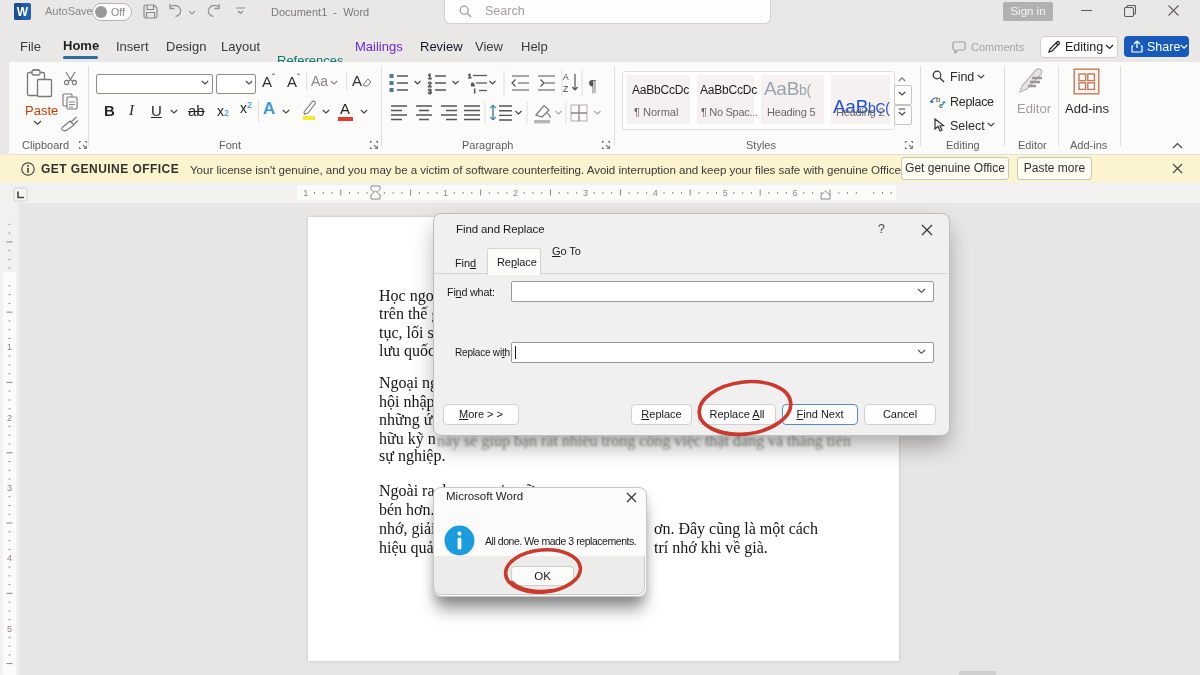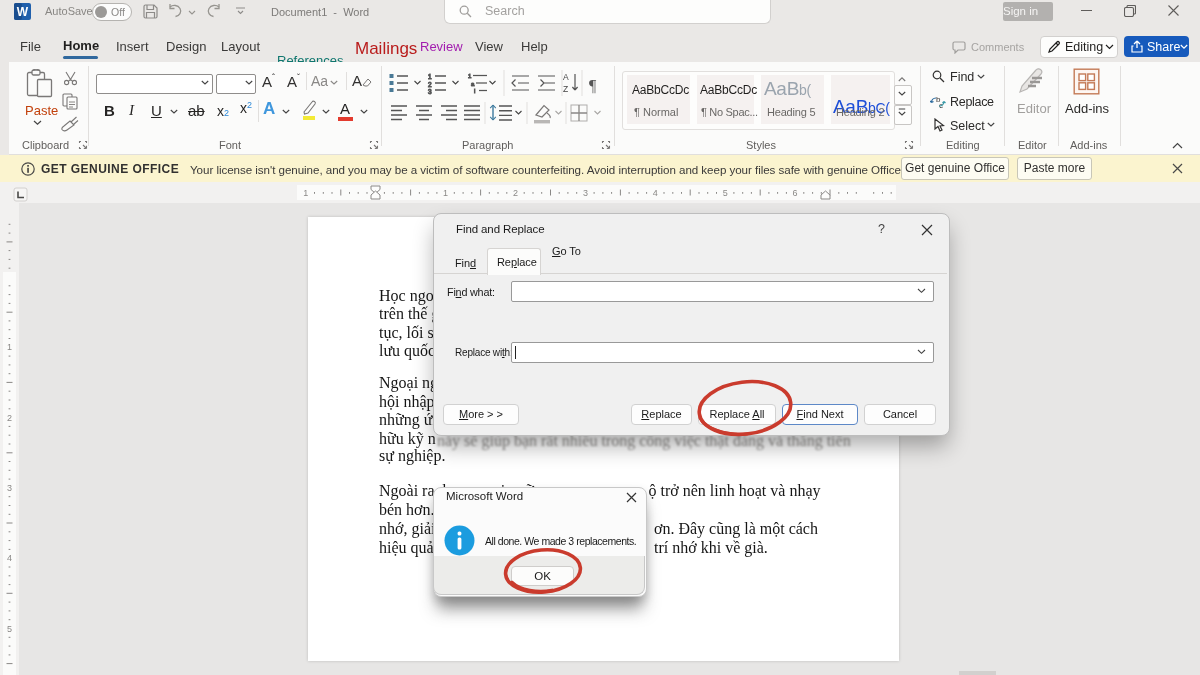--- a/index.html
+++ b/index.html
@@ -67,39 +67,39 @@
   </svg>
   <div class="abs" style="left:271px;top:5.5px;font-size:11px;color:#7c7a78">Document1&nbsp;&nbsp;-&nbsp;&nbsp;Word</div>
 
   <div class="abs" style="left:444px;top:0px;width:325px;height:23px;background:#fdfdfc;border:1px solid #d2d0ce;border-top:none;border-radius:0 0 6px 6px"></div>
   <svg class="abs" style="left:459px;top:5px" width="13" height="13" viewBox="0 0 13 13" fill="none" stroke="#a09e9c" stroke-width="1.3">
     <circle cx="5.2" cy="5.2" r="4"></circle>
       <path d="M8.3 8.3 L12 12"></path>
   </svg>
   <div class="abs" style="left:485px;top:4px;font-size:12.5px;color:#a3a19f">Search</div>
 
-  <div class="abs" style="left:1003px;top:2px;width:50px;height:19px;background:#b3b1af;border-radius:2px;color:#f5f4f3;font-size:11.5px;text-align:left;line-height:19px">Sign in</div>
+  <div class="abs" style="left:1003px;top:2px;width:50px;height:19px;background:#b3b1af;border-radius:2px;color:#f5f4f3;font-size:11.5px;text-align:center;line-height:19px">Sign in</div>
   <div class="abs" style="left:1081px;top:10px;width:11px;height:1.4px;background:#5f5d5b"></div>
   <svg class="abs" style="left:1124px;top:5px" width="12" height="12" viewBox="0 0 12 12" fill="none" stroke="#5f5d5b" stroke-width="1.1">
     <rect x="0.5" y="2.5" width="9" height="9" rx="1.5"></rect>
       <path d="M3 2.5 V1.5 A1 1 0 0 1 4 0.5 H10.5 A1 1 0 0 1 11.5 1.5 V8 A1 1 0 0 1 10.5 9 H9.5"></path>
   </svg>
   <svg class="abs" style="left:1168px;top:5px" width="11" height="11" viewBox="0 0 11 11" fill="none" stroke="#5f5d5b" stroke-width="1.1">
     <path d="M0.5 0.5 L10.5 10.5 M10.5 0.5 L0.5 10.5"></path>
   </svg>
 
   <div class="abs" style="left:20px;top:39px;font-size:13px;color:#3b3a39">File</div>
   <div class="abs" style="left:63px;top:38px;font-size:13px;font-weight:bold;color:#201f1e">Home</div>
   <div class="abs" style="left:63px;top:56px;width:35px;height:2.6px;background:#31699e;border-radius:2px"></div>
   <div class="abs" style="left:116px;top:39px;font-size:13px;color:#3b3a39">Insert</div>
   <div class="abs" style="left:166px;top:39px;font-size:13px;color:#3b3a39">Design</div>
   <div class="abs" style="left:221px;top:39px;font-size:13px;color:#3b3a39">Layout</div>
   <div class="abs" style="left:277px;top:53px;font-size:13px;color:#0f766e">References</div>
-  <div class="abs" style="left:355px;top:39px;font-size:17px;color:#b91c1c">Mailings</div>
-  <div class="abs" style="left:420px;top:39px;font-size:13px;color:#a21caf">Review</div>
+  <div class="abs" style="left:355px;top:39px;font-size:13px;color:#6d28d9">Mailings</div>
+  <div class="abs" style="left:420px;top:39px;font-size:13px;color:#0f172a">Review</div>
   <div class="abs" style="left:475px;top:39px;font-size:13px;color:#3b3a39">View</div>
   <div class="abs" style="left:521px;top:39px;font-size:13px;color:#3b3a39">Help</div>
 
   <svg class="abs" style="left:952px;top:41px" width="14" height="13" viewBox="0 0 14 13" fill="none" stroke="#a19f9d" stroke-width="1.2">
     <path d="M1 2.5 A1.5 1.5 0 0 1 2.5 1 H11.5 A1.5 1.5 0 0 1 13 2.5 V7.5 A1.5 1.5 0 0 1 11.5 9 H6 L3 12 V9 H2.5 A1.5 1.5 0 0 1 1 7.5 Z"></path>
   </svg>
   <div class="abs" style="left:971px;top:41px;font-size:11px;color:#a6a4a2">Comments</div>
   <div class="abs" style="left:1040px;top:36px;width:76px;height:20px;background:#fdfdfc;border:1px solid #d2d0ce;border-radius:4px"></div>
   <svg class="abs" style="left:1047px;top:40px" width="14" height="14" viewBox="0 0 14 14" fill="none" stroke="#201f1e" stroke-width="1.2">
     <path d="M2 12 L3 9 L10 2 A1.4 1.4 0 0 1 12 4 L5 11 Z"></path>
@@ -410,21 +410,20 @@
   <div class="doc" style="left:379px;top:304.3px">trên thế giới hiện đại ngày nay, giúp chúng ta hiểu thêm về văn hóa, phong</div>
   <div class="doc" style="left:379px;top:322.8px">tục, lối sống của các quốc gia khác và mở rộng cơ hội học tập cũng như giao</div>
   <div class="doc" style="left:379px;top:341.3px">lưu quốc tế trong thời đại toàn cầu hóa.</div>
   <div class="doc" style="left:379px;top:373.3px">Ngoại ngữ là công cụ quan trọng giúp mỗi người tự tin hơn trong quá trình</div>
   <div class="doc" style="left:379px;top:391.8px">hội nhập quốc tế, tiếp cận kho tri thức khổng lồ của nhân loại thông qua</div>
   <div class="doc" style="left:379px;top:410.3px">những ứng dụng và tài liệu nước ngoài phong phú, đa dạng. Việc sở</div>
   <div class="doc" style="left:379px;top:428.8px">hữu kỹ n</div>
     <div class="doc" style="left:437px;top:431px;color:#8e8c8a;filter:blur(1.1px)">này sẽ giúp bạn rất nhiều trong công việc thật đáng và thăng tiến</div>
   <div class="doc" style="left:379px;top:446.3px">sự nghiệp.</div>
   <div class="doc" style="left:379px;top:480.8px">Ngoài ra, học ngoại ngữ</div>
-  <div class="doc" style="left:648.5px;top:480.8px">ộ trở nên linh hoạt và nhạy</div>
   <div class="doc" style="left:379px;top:499.8px">bén hơn. Những người họ</div>
   <div class="doc" style="left:379px;top:518.8px">nhớ, giải quyết vấn đề</div>
   <div class="doc" style="left:654px;top:518.8px">ơn. Đây cũng là một cách</div>
   <div class="doc" style="left:379px;top:537.8px">hiệu quả để rèn luyện</div>
   <div class="doc" style="left:654px;top:537.8px">trí nhớ khi về già.</div>
 
   <div id="dlg"></div>
   <div class="abs" style="left:456px;top:223px;font-size:11.5px;letter-spacing:-0.1px;color:#1a1a1a">Find and Replace</div>
   <div class="abs" style="left:878px;top:222px;font-size:12.5px;color:#444">?</div>
   <svg class="abs" style="left:921px;top:224px" width="12" height="12" viewBox="0 0 12 12" stroke="#333" stroke-width="1.2">

